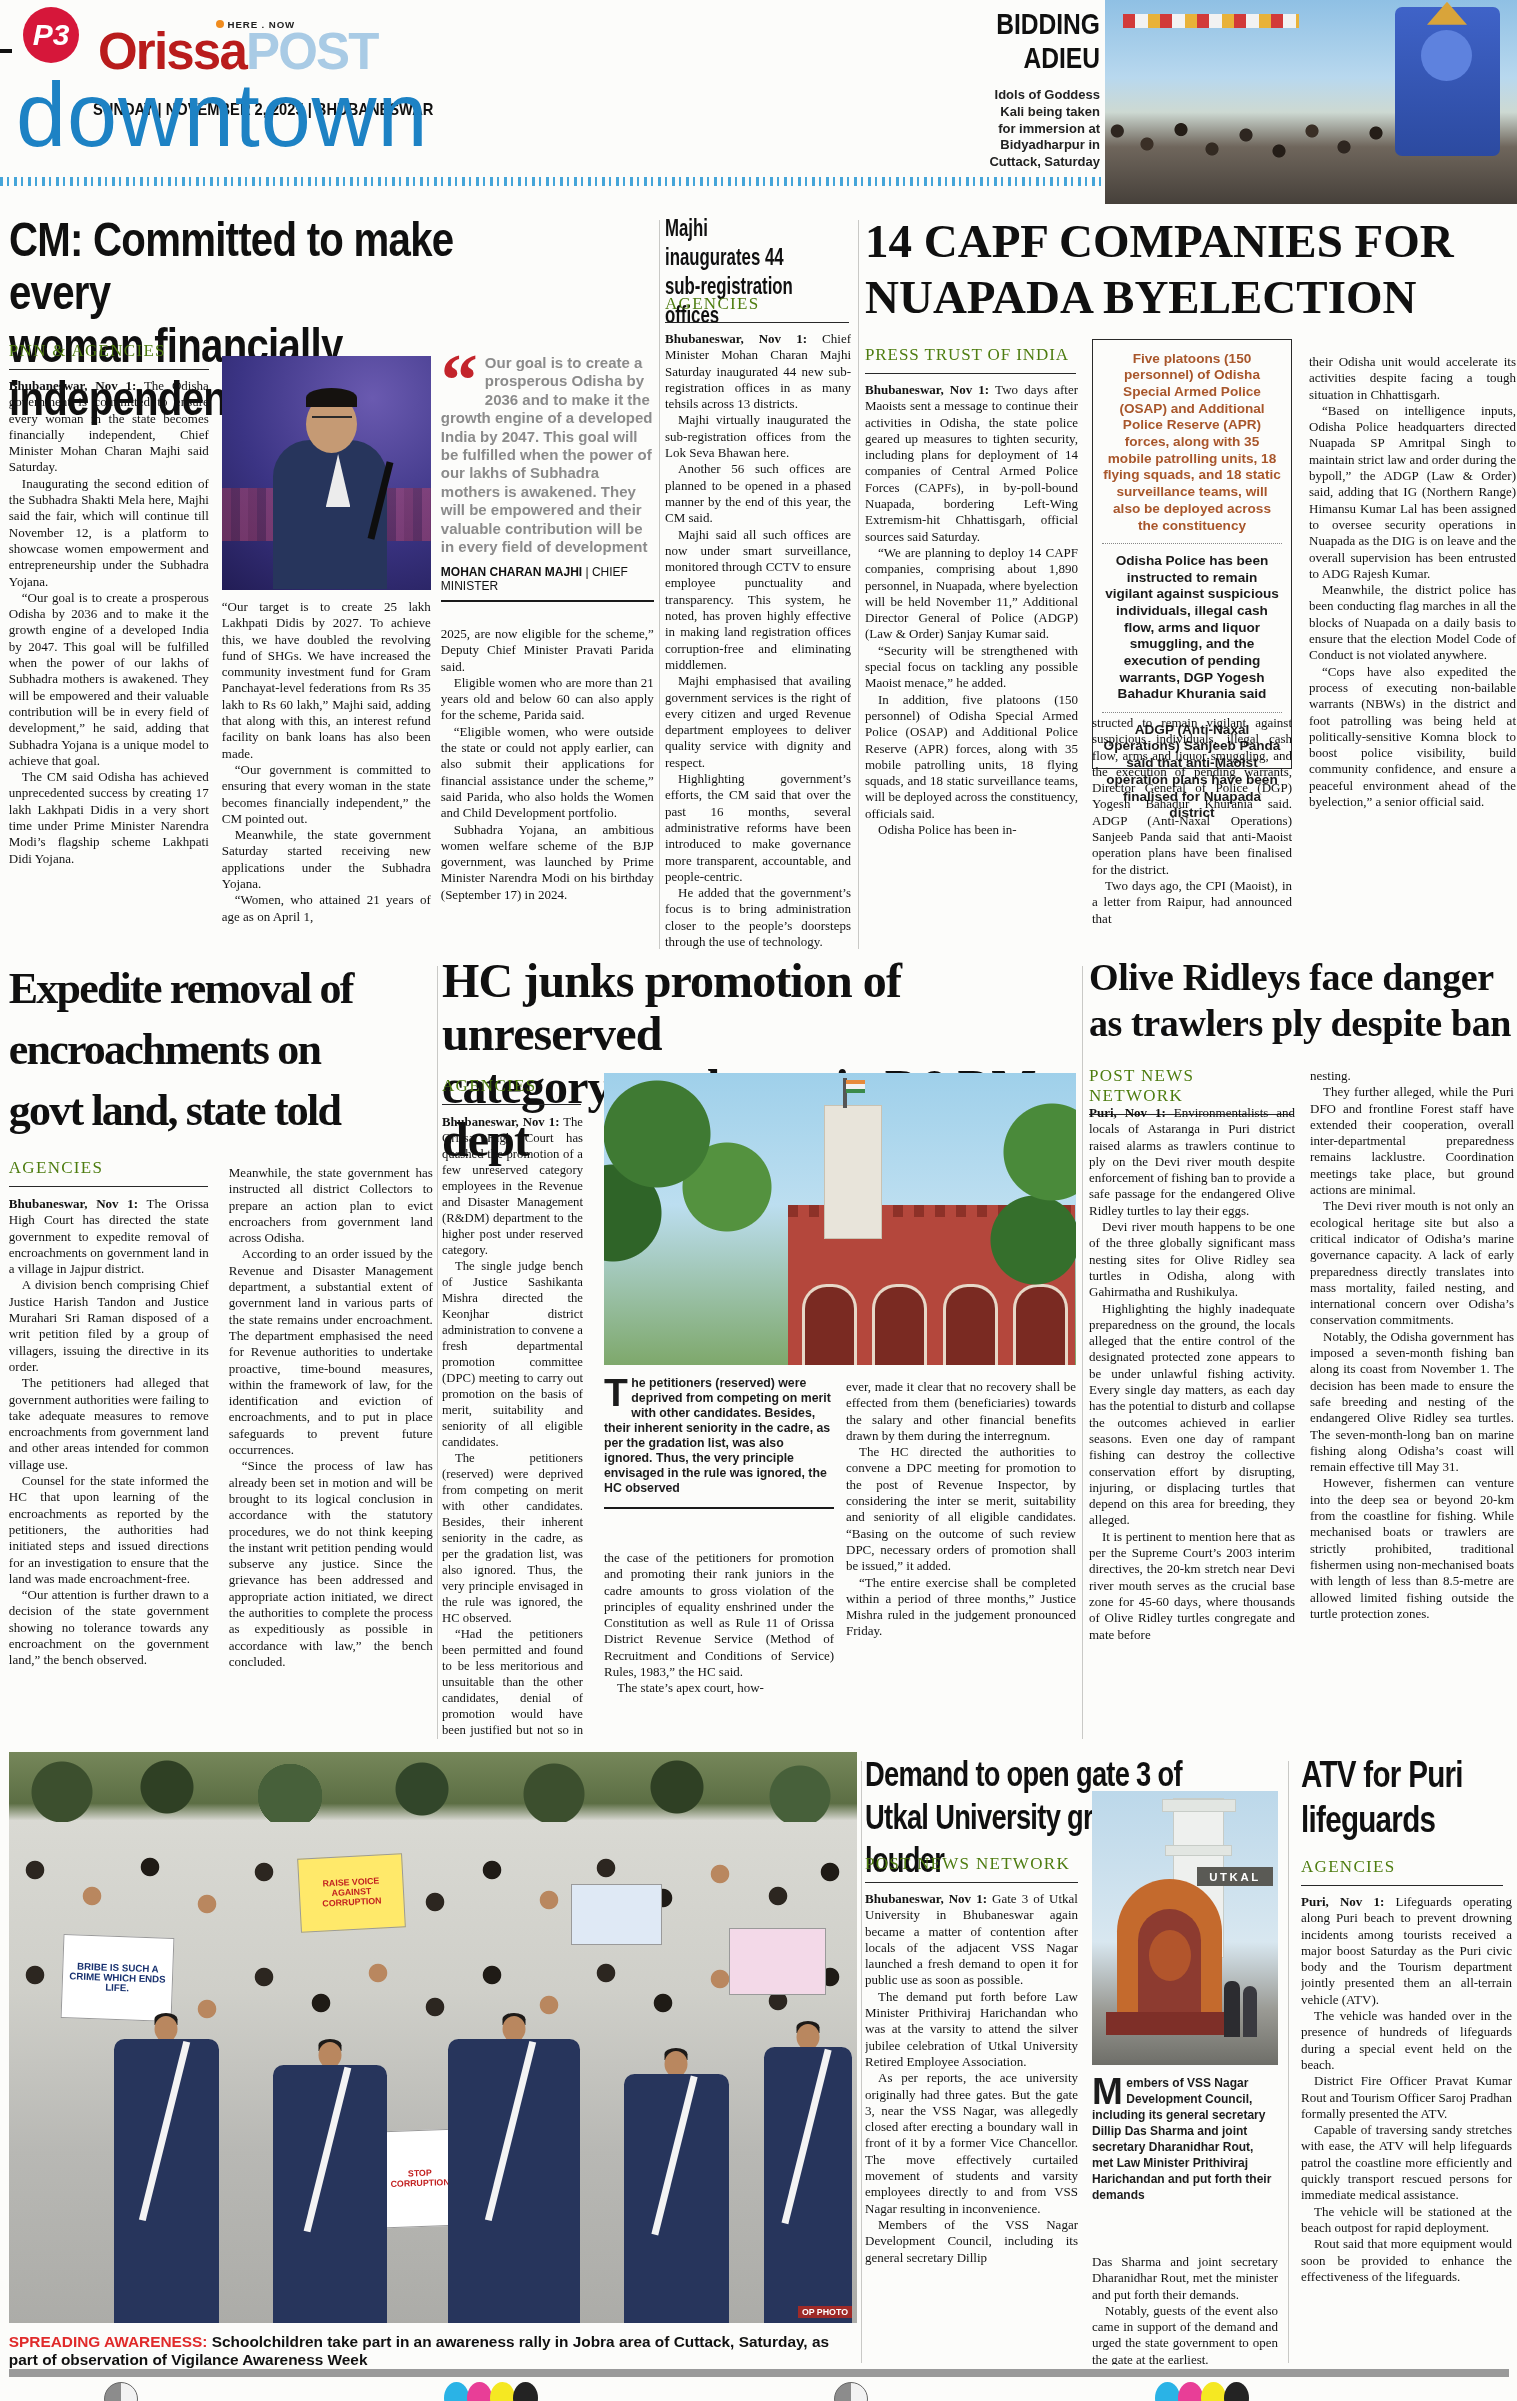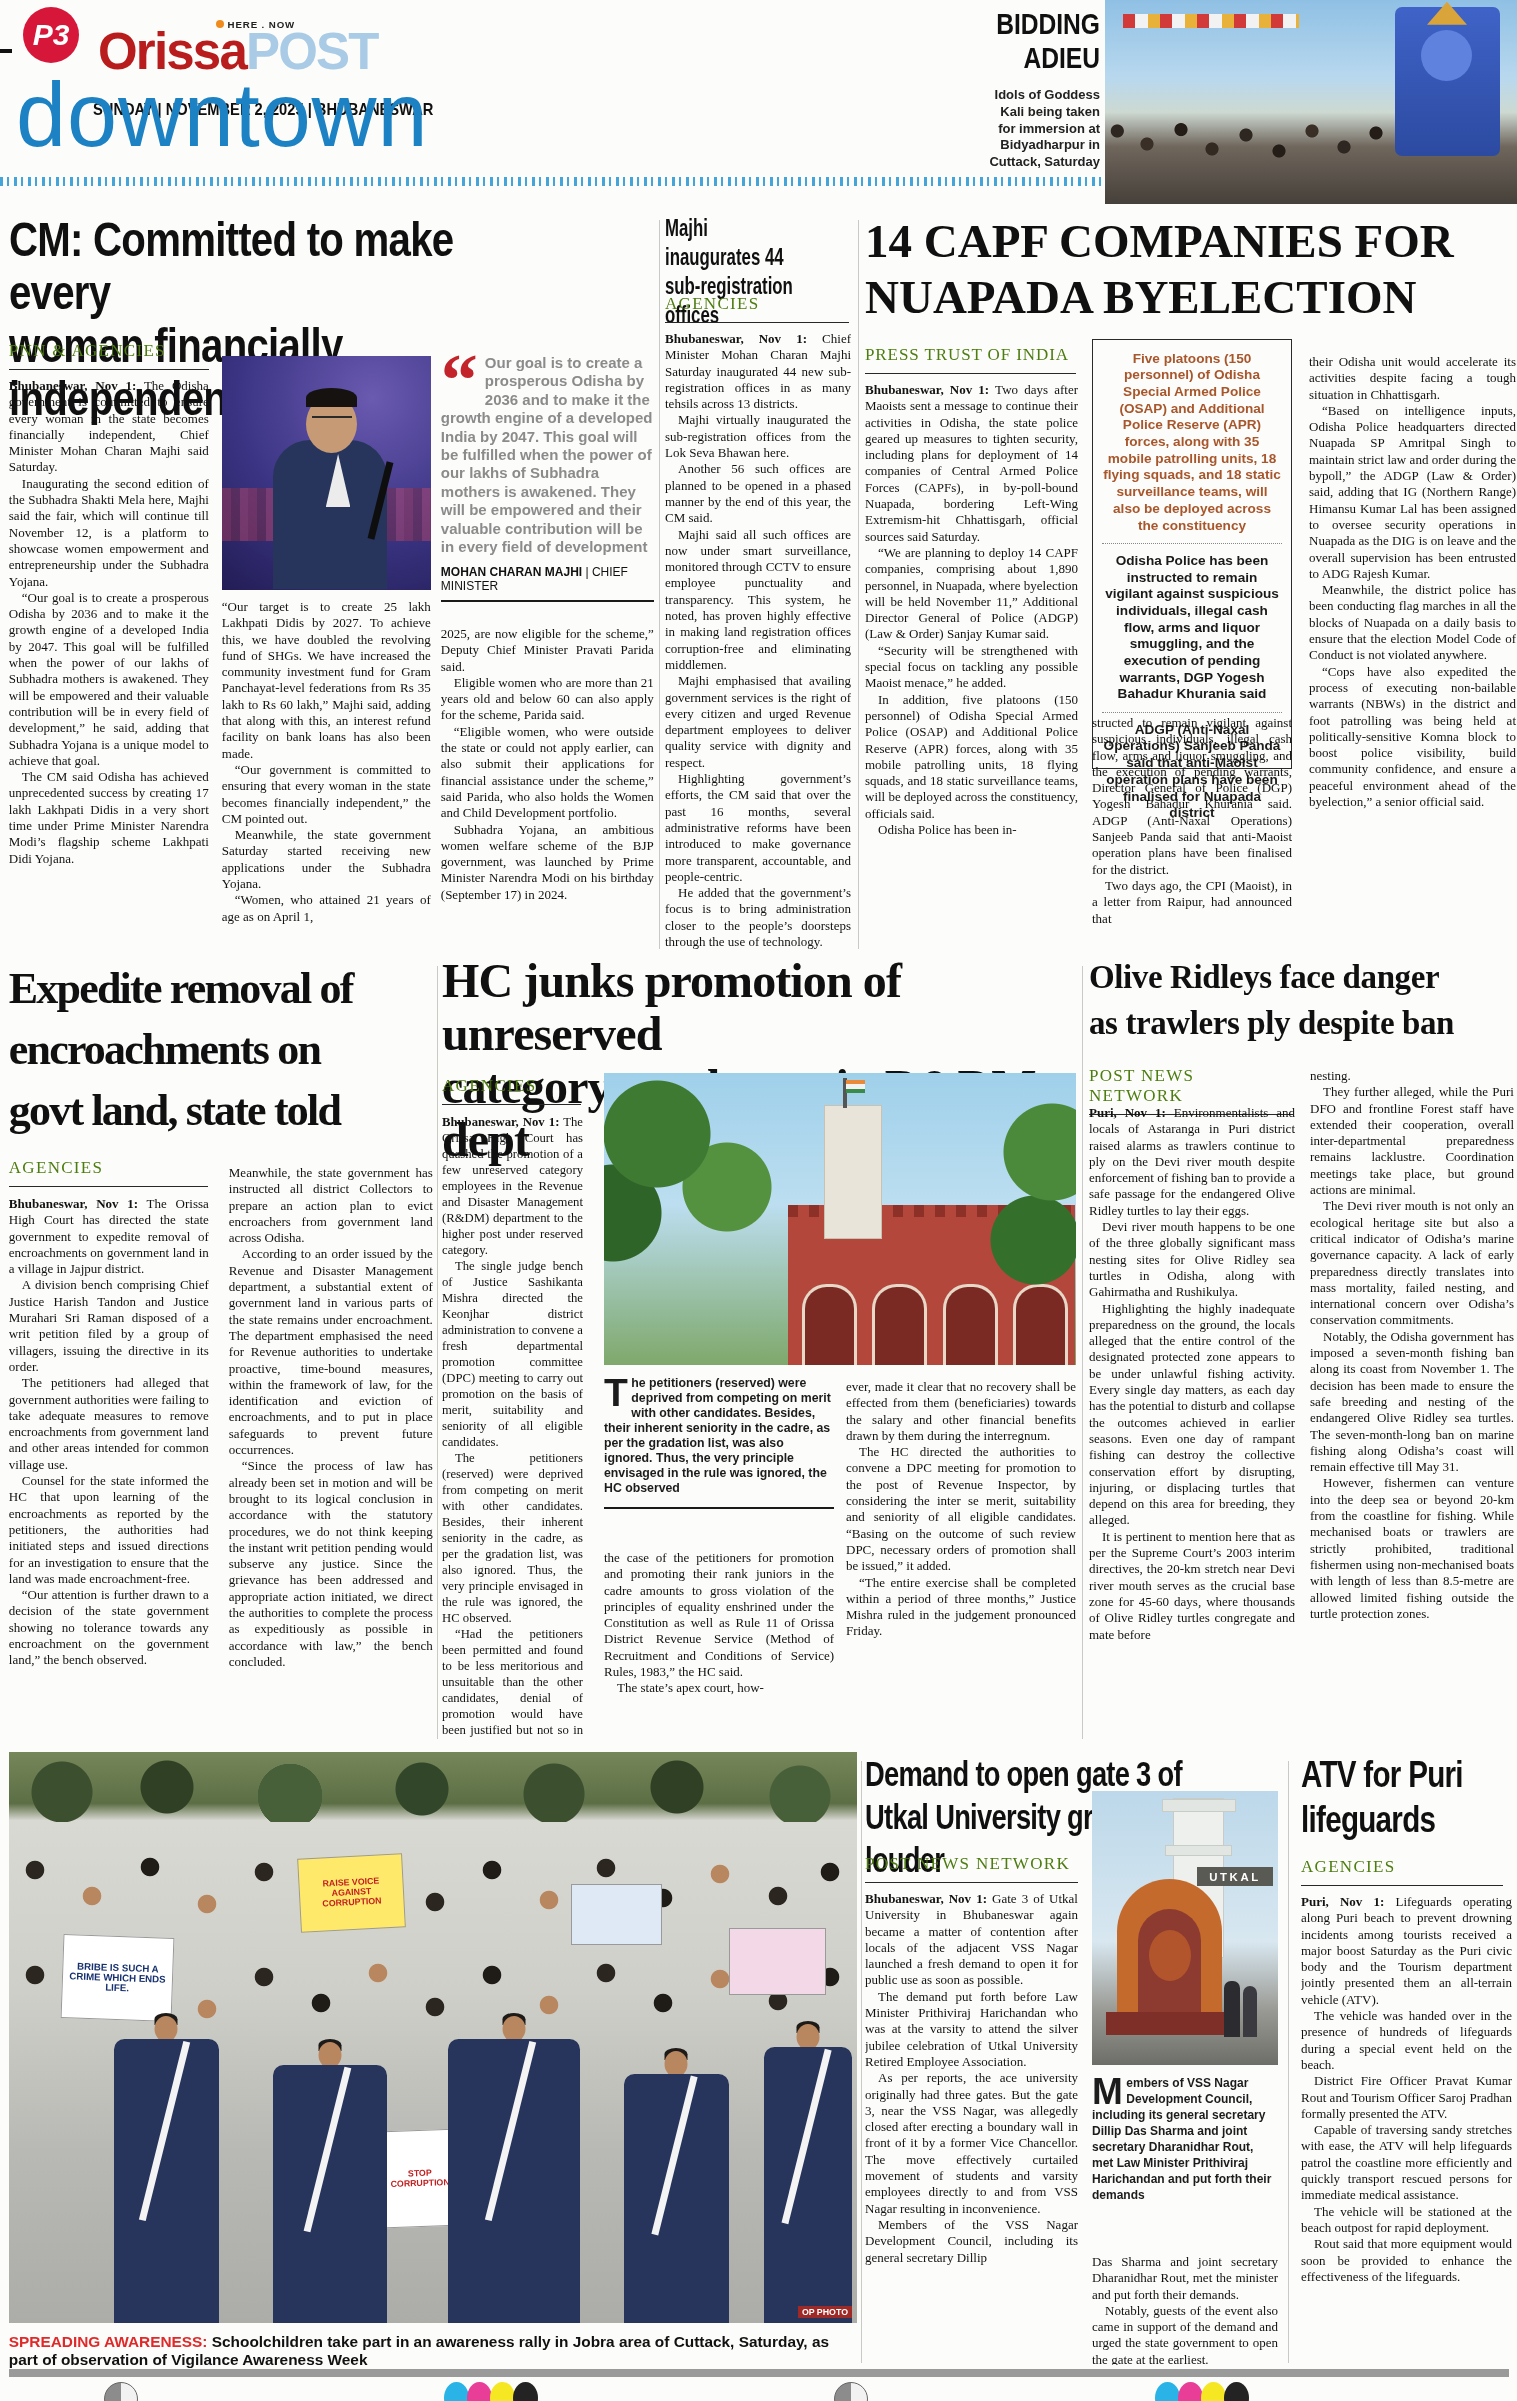--- a/index.html
+++ b/index.html
@@ -263,21 +263,21 @@
       <p>The state’s apex court, how-</p>
     </div>
   <div class="bcol" style="left:404px;top:425px;width:230px;height:362px;">
       <p>ever, made it clear that no recovery shall be effected from them (beneficiaries) towards the salary and other financial benefits drawn by them during the interregnum.</p>
       <p>The HC directed the authorities to convene a DPC meeting for promotion to the post of Revenue Inspector, by considering the inter se merit, suitability and seniority of all eligible candidates. “Basing on the outcome of such review DPC, necessary orders of promotion shall be issued,” it added.</p>
       <p>“The entire exercise shall be completed within a period of three months,” Justice Mishra ruled in the judgement pronounced Friday.</p>
     </div>
 </section>
 
 <section class="abs" style="left:1089px;top:954px;width:429px;height:787px;">
-  <h1 class="abs" style="left:0;top:0;margin:0;"><span class="hl-serif pre" style="font-size:33px;line-height:46px;letter-spacing:-0.4px;">Olive Ridleys face danger
+  <h1 class="abs" style="left:0;top:0;margin:0;"><span class="hl-serif pre" style="font-size:38px;line-height:46px;letter-spacing:-0.4px;">Olive Ridleys face danger
 as trawlers ply despite ban</span></h1>
   <div class="byline" style="left:0;top:112px;width:204px;">POST NEWS NETWORK</div>
   <div class="bcol" style="left:0;top:151px;width:206px;height:636px;">
       <p><b>Puri, Nov 1:</b> Environmentalists and locals of Astaranga in Puri district raised alarms as trawlers continue to ply on the Devi river mouth despite enforcement of fishing ban to provide a safe passage for the endangered Olive Ridley turtles to lay their eggs.</p>
       <p>Devi river mouth happens to be one of the three globally significant mass nesting sites for Olive Ridley sea turtles in Odisha, along with Gahirmatha and Rushikulya.</p>
       <p>Highlighting the highly inadequate preparedness on the ground, the locals alleged that the entire control of the designated protected zone appears to be under unlawful fishing activity. Every single day matters, as each day has the potential to disturb and collapse the outcomes achieved in earlier seasons. Even one day of rampant fishing can destroy the collective conservation effort by disrupting, injuring, or displacing turtles that depend on this area for breeding, they alleged.</p>
       <p>It is pertinent to mention here that as per the Supreme Court’s 2003 interim directives, the 20-km stretch near Devi river mouth serves as the crucial base zone for 45-60 days, where thousands of Olive Ridley turtles congregate and mate before</p>
     </div>
   <div class="bcol" style="left:221px;top:114px;width:204px;height:673px;">
       <p>nesting.</p>

